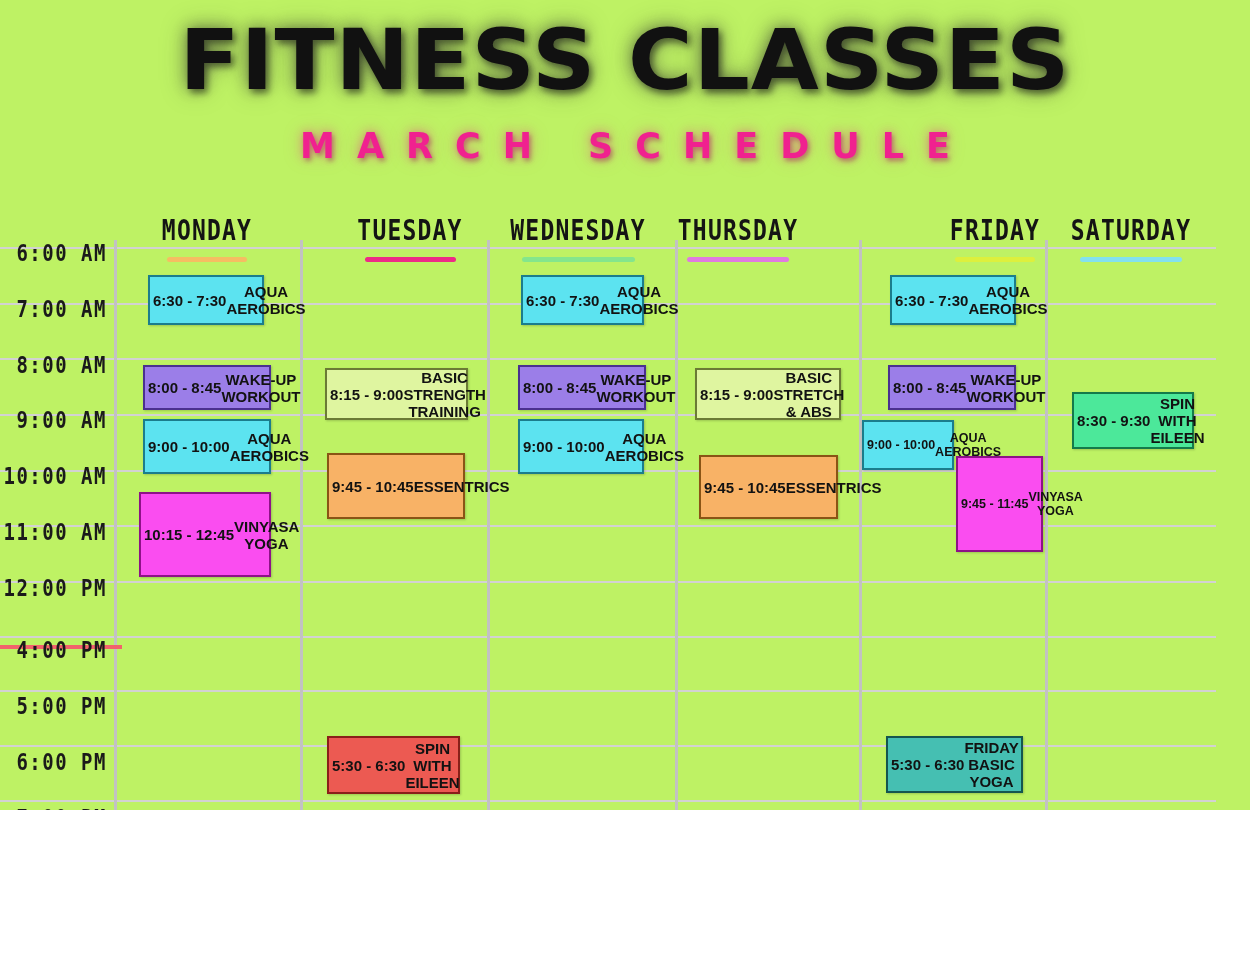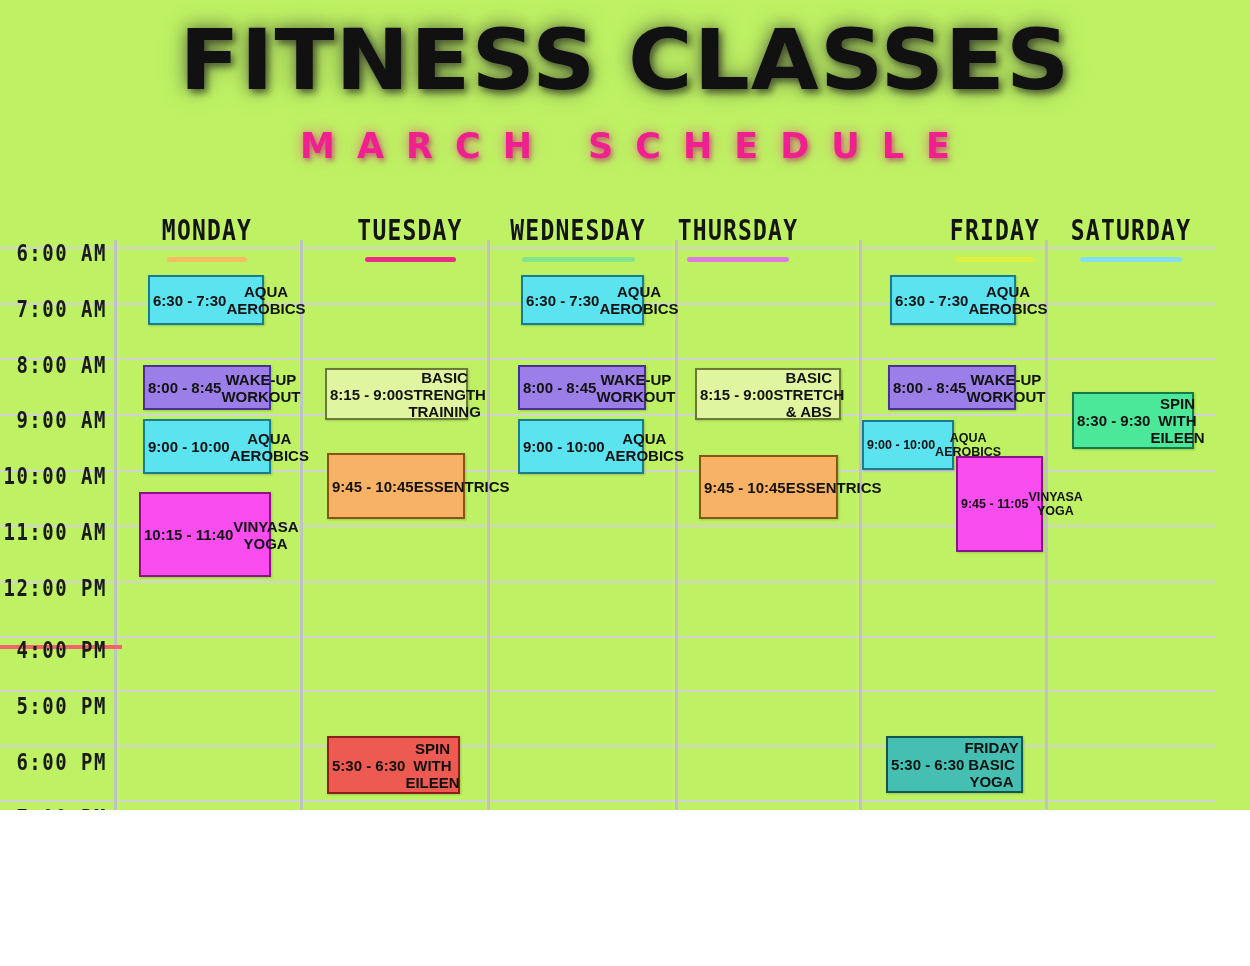--- a/index.html
+++ b/index.html
@@ -231,21 +231,21 @@
       </div>
       <div class="class-box" style="left: 143px; top: 365px; width: 128px; height: 45px; background: rgb(155, 126, 232); border-color: rgb(74, 48, 144);">
         <div class="class-time">8:00 - 8:45</div>
         <div class="class-name">WAKE-UP WORKOUT</div>
       </div>
       <div class="class-box" style="left: 143px; top: 419px; width: 128px; height: 55px; background: rgb(92, 227, 240); border-color: rgb(27, 125, 140);">
         <div class="class-time">9:00 - 10:00</div>
         <div class="class-name">AQUA AEROBICS</div>
       </div>
       <div class="class-box" style="left: 139px; top: 492px; width: 132px; height: 85px; background: rgb(250, 77, 240); border-color: rgb(141, 18, 135);">
-        <div class="class-time">10:15 - 11:40</div>
+        <div class="class-time">10:15 - 12:45</div>
         <div class="class-name">VINYASA YOGA</div>
       </div>
       <div class="class-box" style="left: 325px; top: 368px; width: 143px; height: 52px; background: rgb(223, 245, 160); border-color: rgb(107, 122, 53);">
         <div class="class-time">8:15 - 9:00</div>
         <div class="class-name">BASIC STRENGTH TRAINING</div>
       </div>
       <div class="class-box" style="left: 327px; top: 453px; width: 138px; height: 66px; background: rgb(248, 178, 102); border-color: rgb(138, 84, 21);">
         <div class="class-time">9:45 - 10:45</div>
         <div class="class-name">ESSENTRICS</div>
       </div>
@@ -279,21 +279,21 @@
       </div>
       <div class="class-box" style="left: 888px; top: 365px; width: 128px; height: 45px; background: rgb(155, 126, 232); border-color: rgb(74, 48, 144);">
         <div class="class-time">8:00 - 8:45</div>
         <div class="class-name">WAKE-UP WORKOUT</div>
       </div>
       <div class="class-box sm" style="left: 862px; top: 420px; width: 92px; height: 50px; background: rgb(92, 227, 240); border-color: rgb(27, 125, 140);">
         <div class="class-time">9:00 - 10:00</div>
         <div class="class-name">AQUA AEROBICS</div>
       </div>
       <div class="class-box sm" style="left: 956px; top: 456px; width: 87px; height: 96px; background: rgb(250, 77, 240); border-color: rgb(141, 18, 135);">
-        <div class="class-time">9:45 - 11:05</div>
+        <div class="class-time">9:45 - 11:45</div>
         <div class="class-name">VINYASA YOGA</div>
       </div>
       <div class="class-box" style="left: 886px; top: 736px; width: 137px; height: 57px; background: rgb(69, 191, 178); border-color: rgb(20, 86, 79);">
         <div class="class-time">5:30 - 6:30</div>
         <div class="class-name">FRIDAY BASIC YOGA</div>
       </div>
       <div class="class-box" style="left: 1072px; top: 392px; width: 122px; height: 57px; background: rgb(76, 232, 154); border-color: rgb(20, 122, 74);">
         <div class="class-time">8:30 - 9:30</div>
         <div class="class-name">SPIN WITH EILEEN</div>
       </div>

